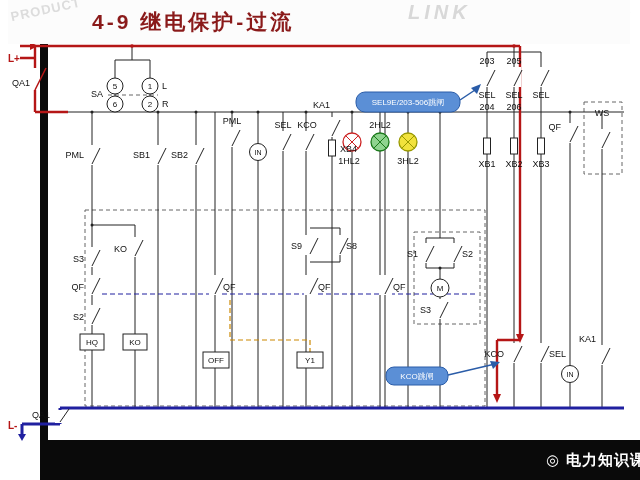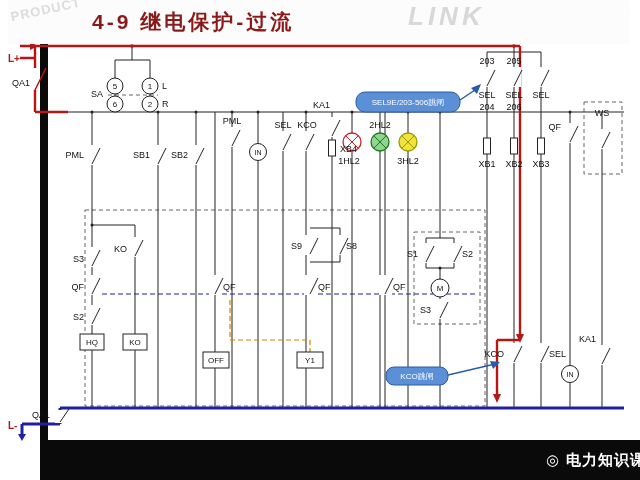--- a/index.html
+++ b/index.html
@@ -10,21 +10,21 @@
   .bar-right{left:630px;top:0;width:10px;height:480px;}
   .bar-bottom{left:0;top:440px;width:640px;height:40px;z-index:5;}
   .footer-inner{position:absolute;right:18px;top:0;height:40px;line-height:40px;color:#fff;
                 font-size:15px;font-weight:bold;letter-spacing:1px;}
   .footer-inner .cam{margin-right:6px;font-weight:normal;}
   .header{position:absolute;left:8px;top:0;width:622px;height:44px;background:#fcfcfc;z-index:3;}
   .title{position:absolute;left:84px;top:8px;font-size:21px;font-weight:bold;color:#8a1a1a;
          letter-spacing:3px;white-space:nowrap;}
   .wm-left{position:absolute;left:2px;top:2px;color:#dcdcdc;font-size:13px;font-weight:bold;
            letter-spacing:1px;transform:rotate(-12deg);}
-  .wm-right{position:absolute;left:400px;top:1px;color:#d8d8d8;font-size:26px;font-weight:bold;
+  .wm-right{position:absolute;left:400px;top:1px;color:#d8d8d8;font-size:20px;font-weight:bold;
             font-style:italic;letter-spacing:4px;}
   svg.circuit{position:absolute;left:0;top:0;z-index:2;}
   .w{stroke:#222;stroke-width:1;fill:none;}
   .red{stroke:#b51616;stroke-width:2.4;fill:none;}
   .redthin{stroke:#b51616;stroke-width:1.5;fill:none;}
   .blue{stroke:#2020a0;stroke-width:3;fill:none;}
   .bdash{stroke:#2020a0;stroke-width:1.2;stroke-dasharray:5 3;fill:none;}
   .odash{stroke:#cc8800;stroke-width:1.2;stroke-dasharray:5 3;fill:none;}
   .kdash{stroke:#666;stroke-width:1;stroke-dasharray:4 3;fill:none;}
   .deco{stroke:#e6e6e6;stroke-width:1.2;fill:none;}

